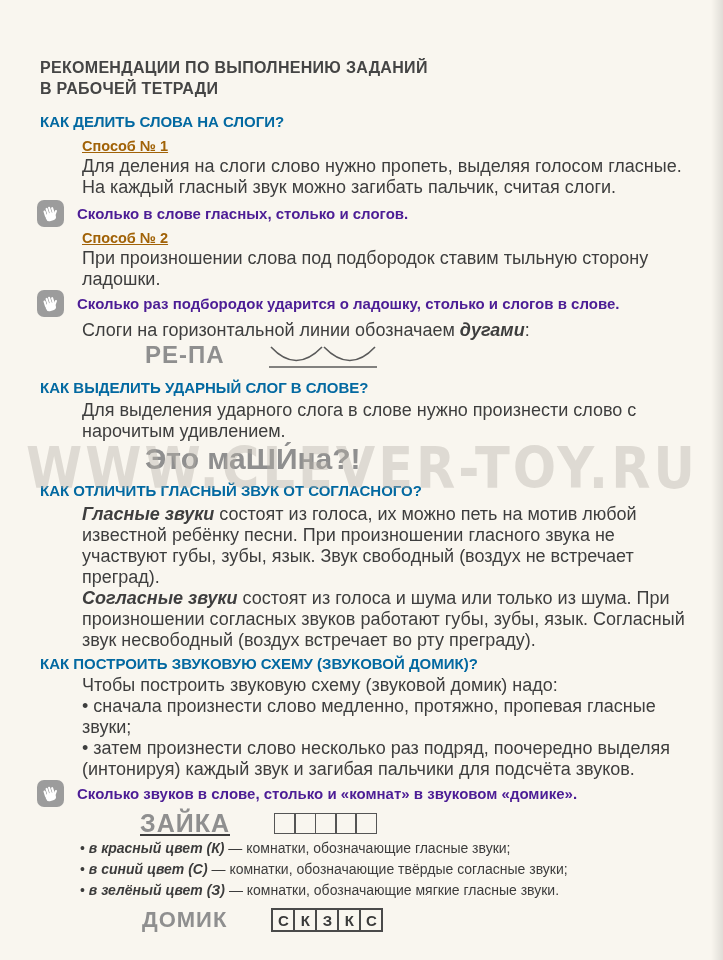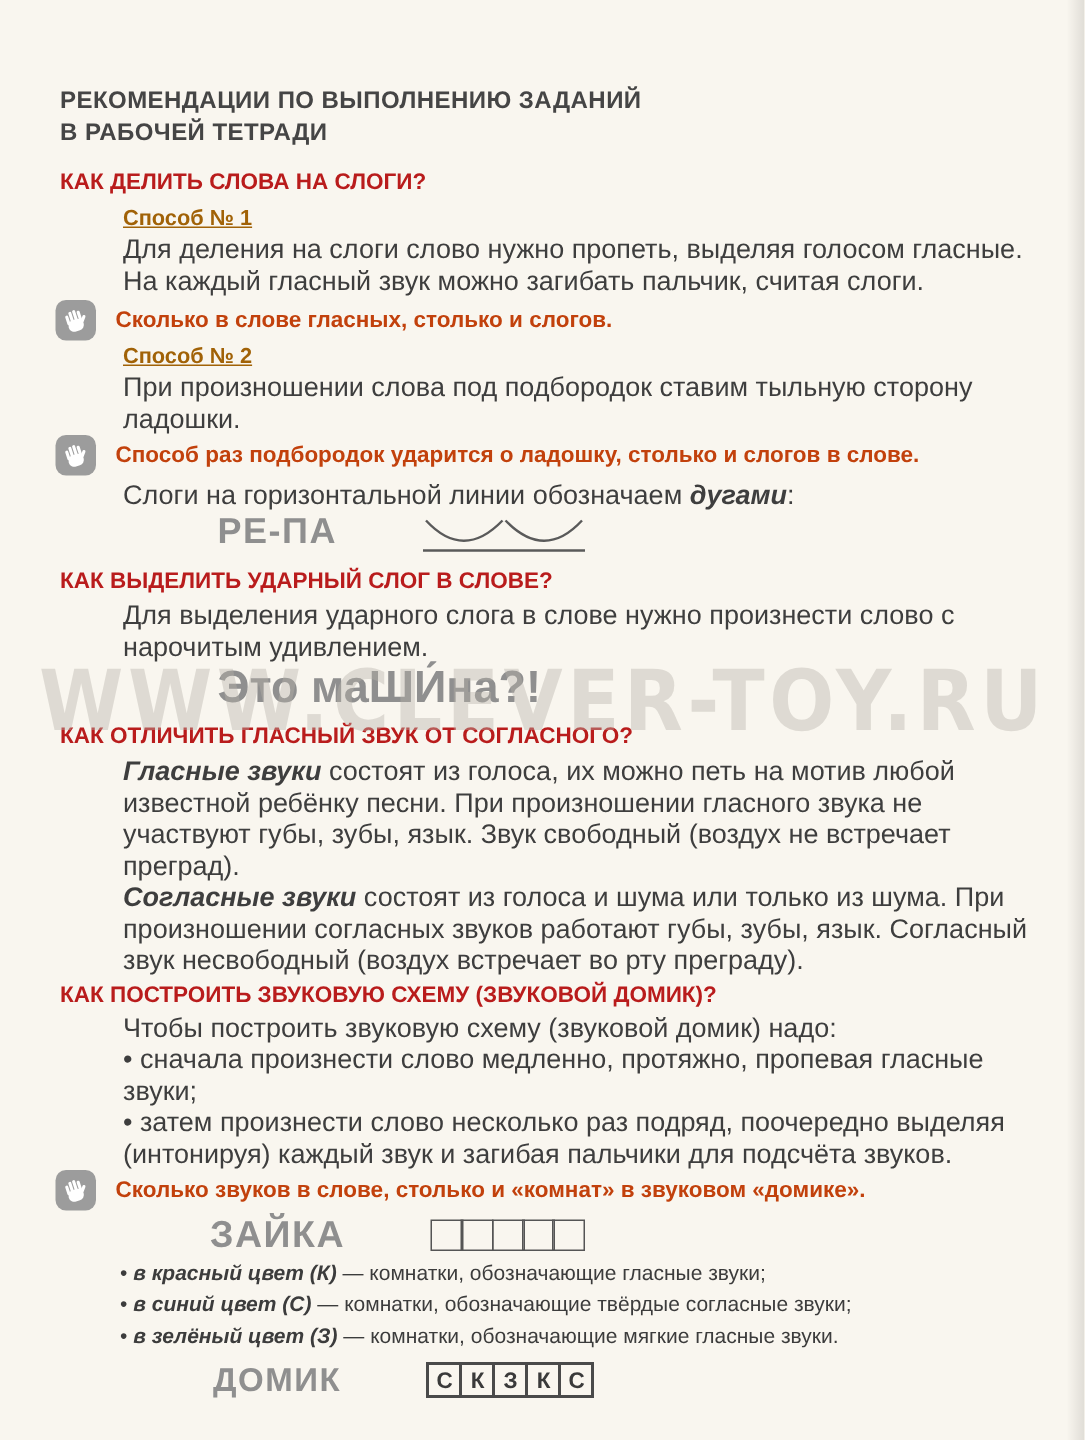--- a/index.html
+++ b/index.html
@@ -10,34 +10,34 @@
     color:#3c3c3c;
     position:relative;overflow:hidden;
   }
   .edge-shadow{position:absolute;right:0;top:0;width:12px;height:100%;
     background:linear-gradient(to left,rgba(0,0,0,0.10),rgba(0,0,0,0));}
   .page{position:relative;padding:57px 36px 0 40px;z-index:1;}
 
   .title{ font-weight:bold;font-size:16px;line-height:21px;
     color:#454545;letter-spacing:.3px;}
 
-  .sec{font-size:15px;line-height:18px;font-weight:bold;color:#b91c1c;margin:0;}
+  .sec{font-size:15px;line-height:18px;font-weight:bold;color:#0369a1;margin:0;}
   .ind{margin-left:42px;}
   .mlabel{font-weight:bold;font-size:14.5px;line-height:18px;text-decoration:underline;color:#a16207;}
   .para{font-size:18px;line-height:21px;color:#3e3e3e;}
   .para .term{font-weight:bold;font-style:italic;}
   .para .em{font-weight:bold;font-style:italic;}
 
   .rule{display:flex;align-items:center;gap:13px;margin-left:-3px;min-height:26px;}
   .hand{width:27px;height:27px;background:#9c9c9c;border-radius:7px;flex:none;
     display:flex;align-items:center;justify-content:center;}
   .hand svg{width:20px;height:20px;}
-  .rule .rtxt{font-weight:bold;font-size:15px;line-height:19px;color:#c2410c;}
+  .rule .rtxt{font-weight:bold;font-size:15px;line-height:19px;color:#4c1d95;}
 
-  .example{display:flex;align-items:center;gap:57px;}
+  .example{display:flex;align-items:center;gap:44px;}
   .bigword{font-weight:bold;color:#8f8f8f;letter-spacing:1px;white-space:nowrap;}
 
   .cells{display:flex;}
   .cells .cell{width:20px;height:19px;border:1.7px solid #555;margin-left:-1.7px;background:transparent;}
   .cells .cell:first-child{margin-left:0;}
   .cellsD .cell{width:20px;height:20px;border:2px solid #4a4a4a;margin-left:-2px;
     display:flex;align-items:center;justify-content:center;
     font-weight:bold;font-size:15px;color:#3a3a3a;}
   .cellsD .cell:first-child{margin-left:0;}
 
@@ -95,21 +95,21 @@
         <g transform="rotate(-18 12 13)" fill="#ffffff">
           <rect x="4.6" y="5.5" width="2.5" height="8" rx="1.2"></rect>
           <rect x="7.9" y="3.4" width="2.5" height="10" rx="1.2"></rect>
           <rect x="11.2" y="3.0" width="2.5" height="10.5" rx="1.2"></rect>
           <rect x="14.5" y="4.6" width="2.5" height="9" rx="1.2"></rect>
           <rect x="16.6" y="8.8" width="2.5" height="6.5" rx="1.2" transform="rotate(38 17.8 12)"></rect>
           <rect x="4.8" y="10.5" width="12.4" height="9.5" rx="4.6"></rect>
         </g>
       </svg>
     </span>
-    <span class="rtxt">Способ раз подбородок ударится о ладошку, столько и слогов в слове.</span>
+    <span class="rtxt">Сколько раз подбородок ударится о ладошку, столько и слогов в слове.</span>
   </div>
   <div class="ind">
     <div class="para mt3"><span>Слоги на горизонтальной линии обозначаем </span><span class="em">дугами</span><span>:</span></div>
   </div>
   <div class="example mtneg" style="margin-left:105px;">
     <span class="bigword" style="font-size:24px;">РЕ-ПА</span>
     <svg width="108" height="32" viewBox="0 0 108 32" aria-hidden="true">
       <path d="M2,8 Q27,35 53,8" fill="none" stroke="#5a5a5a" stroke-width="1.6"></path>
       <path d="M55,8 Q81,35 106,8" fill="none" stroke="#5a5a5a" stroke-width="1.6"></path>
       <line x1="0" y1="28" x2="108" y2="28" stroke="#5a5a5a" stroke-width="1.6"></line>
@@ -144,21 +144,21 @@
           <rect x="7.9" y="3.4" width="2.5" height="10" rx="1.2"></rect>
           <rect x="11.2" y="3.0" width="2.5" height="10.5" rx="1.2"></rect>
           <rect x="14.5" y="4.6" width="2.5" height="9" rx="1.2"></rect>
           <rect x="16.6" y="8.8" width="2.5" height="6.5" rx="1.2" transform="rotate(38 17.8 12)"></rect>
           <rect x="4.8" y="10.5" width="12.4" height="9.5" rx="4.6"></rect>
         </g>
       </svg>
     </span>
     <span class="rtxt">Сколько звуков в слове, столько и «комнат» в звуковом «домике».</span>
   </div>
-  <div class="example mt2" style="margin-left:100px;">
+  <div class="example mt2" style="margin-left:100px;text-decoration:underline;">
     <span class="bigword" style="font-size:25px;">ЗАЙКА</span>
     <span class="cells">
       <span class="cell"></span>
       <span class="cell"></span>
       <span class="cell"></span>
       <span class="cell"></span>
       <span class="cell"></span>
     </span>
   </div>
   <div class="ind bullets" style="margin-left:40px;">

